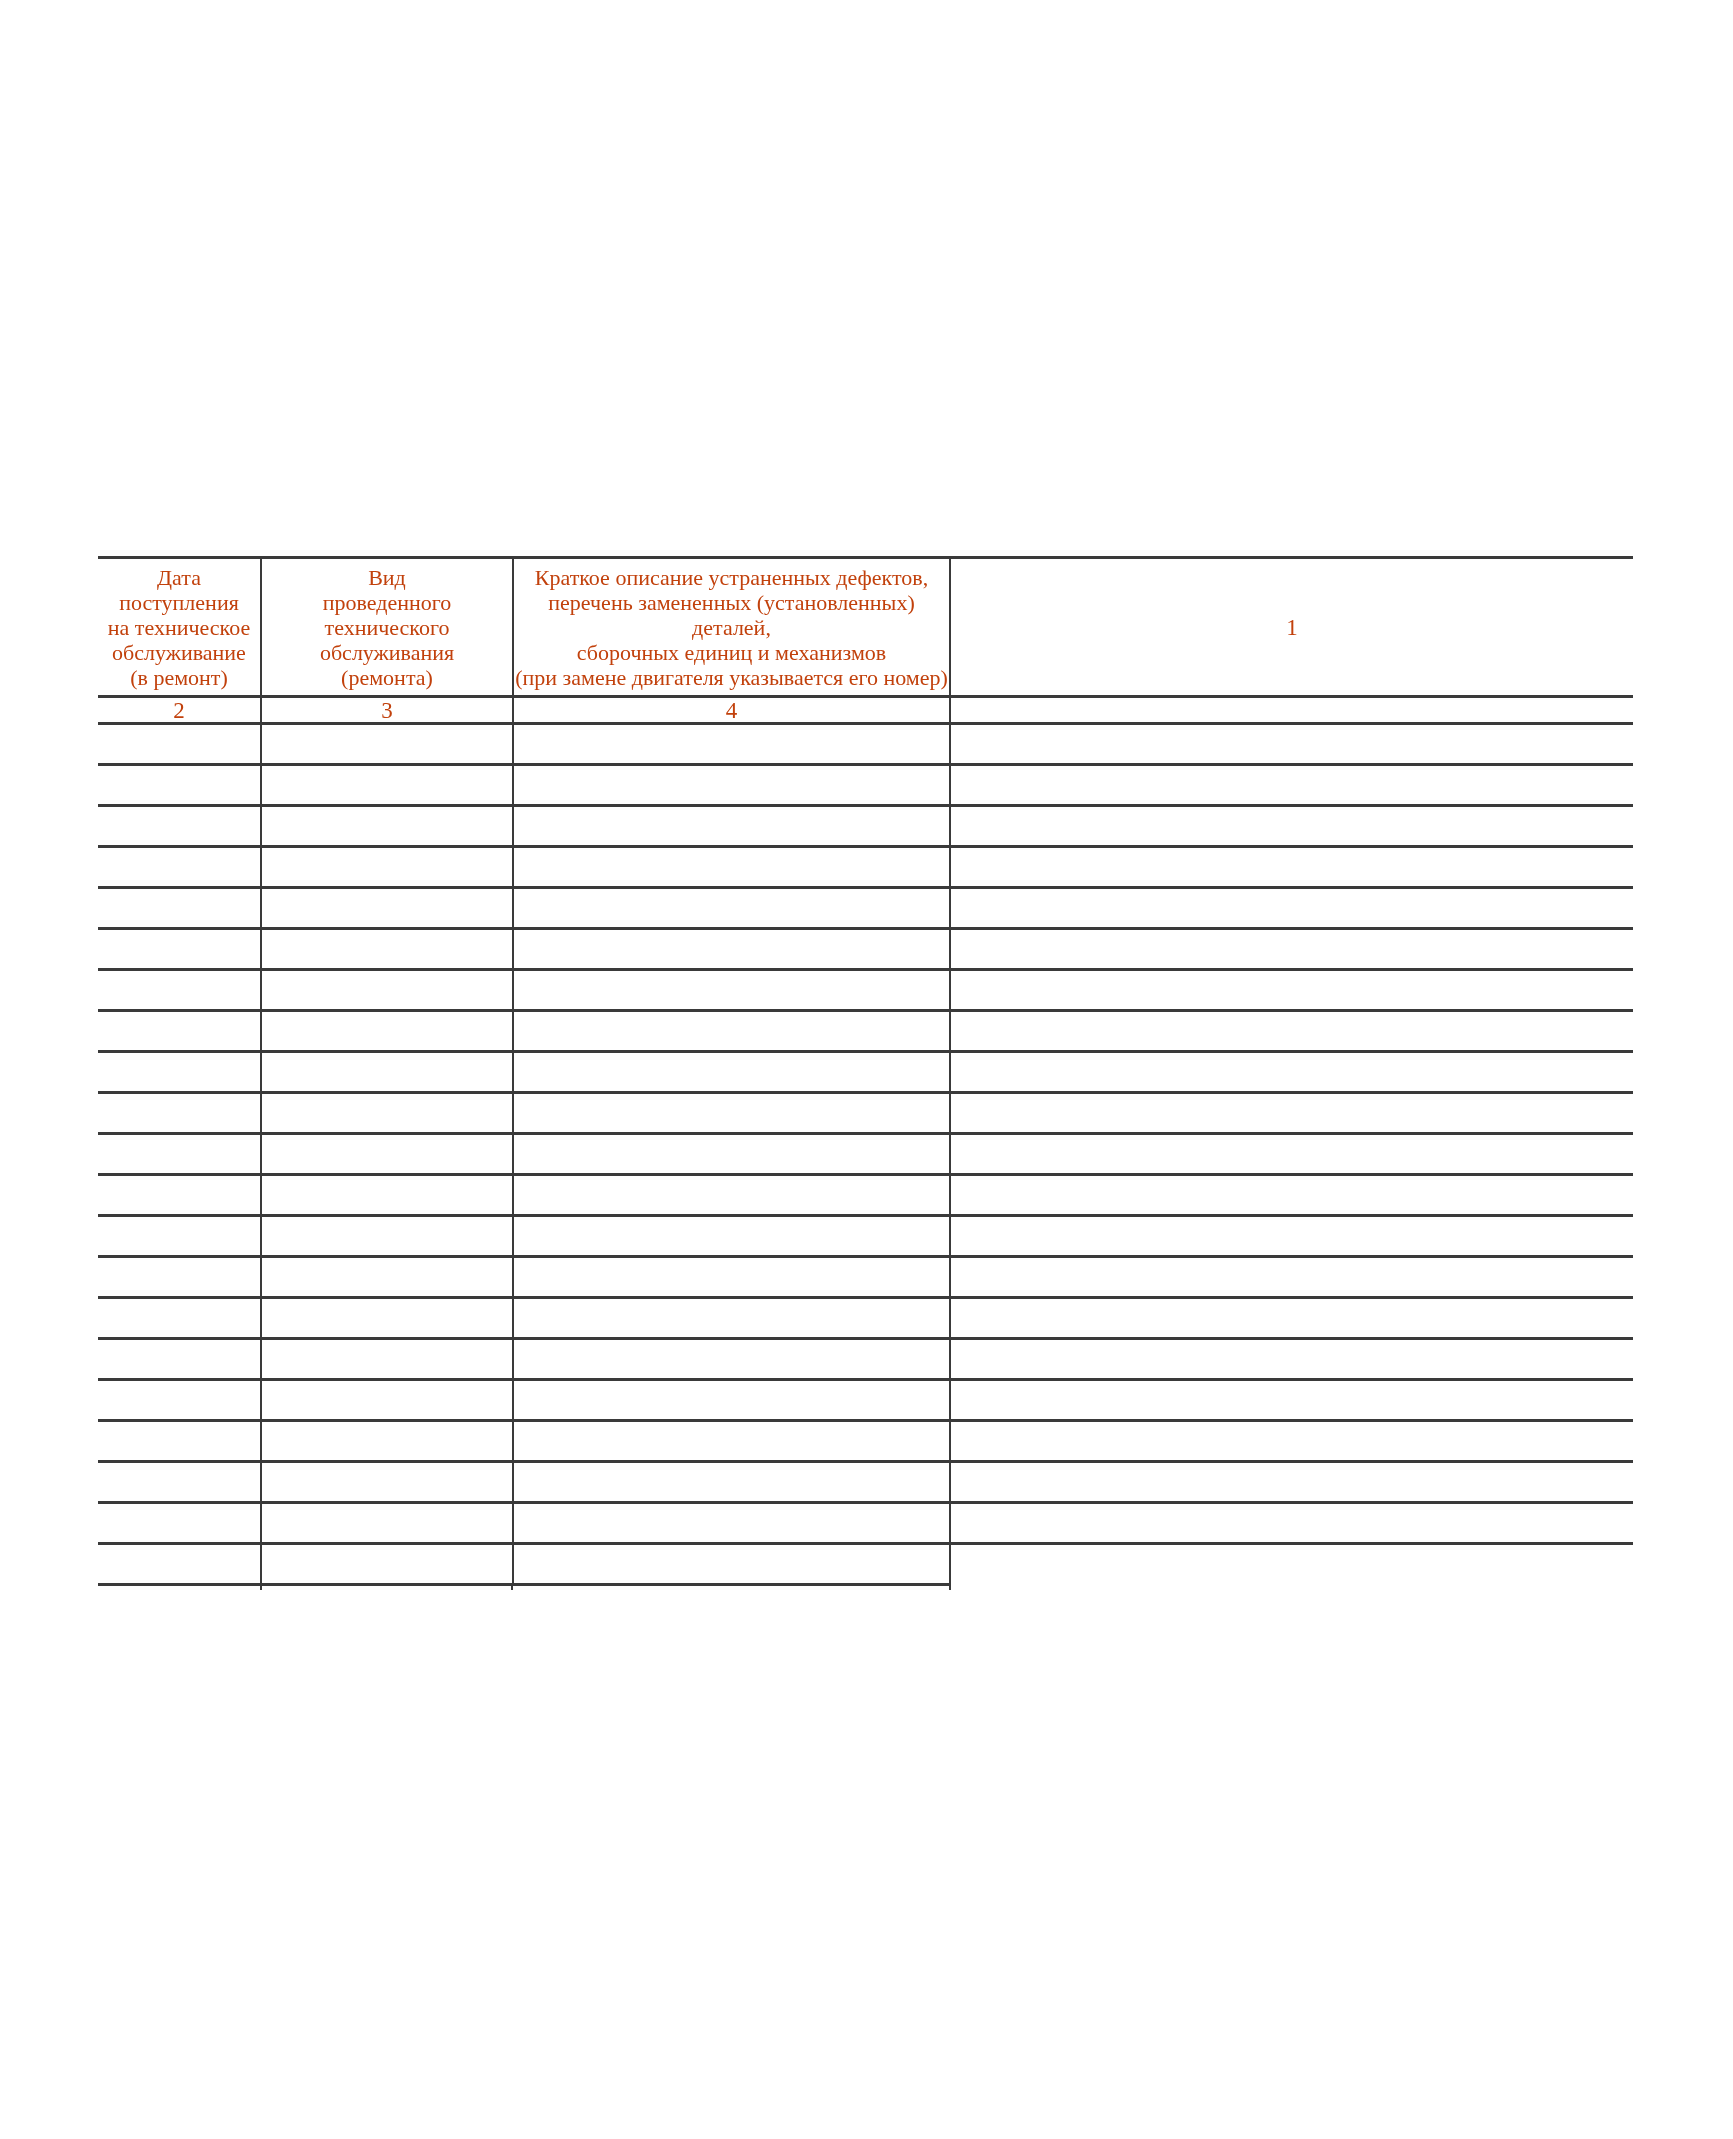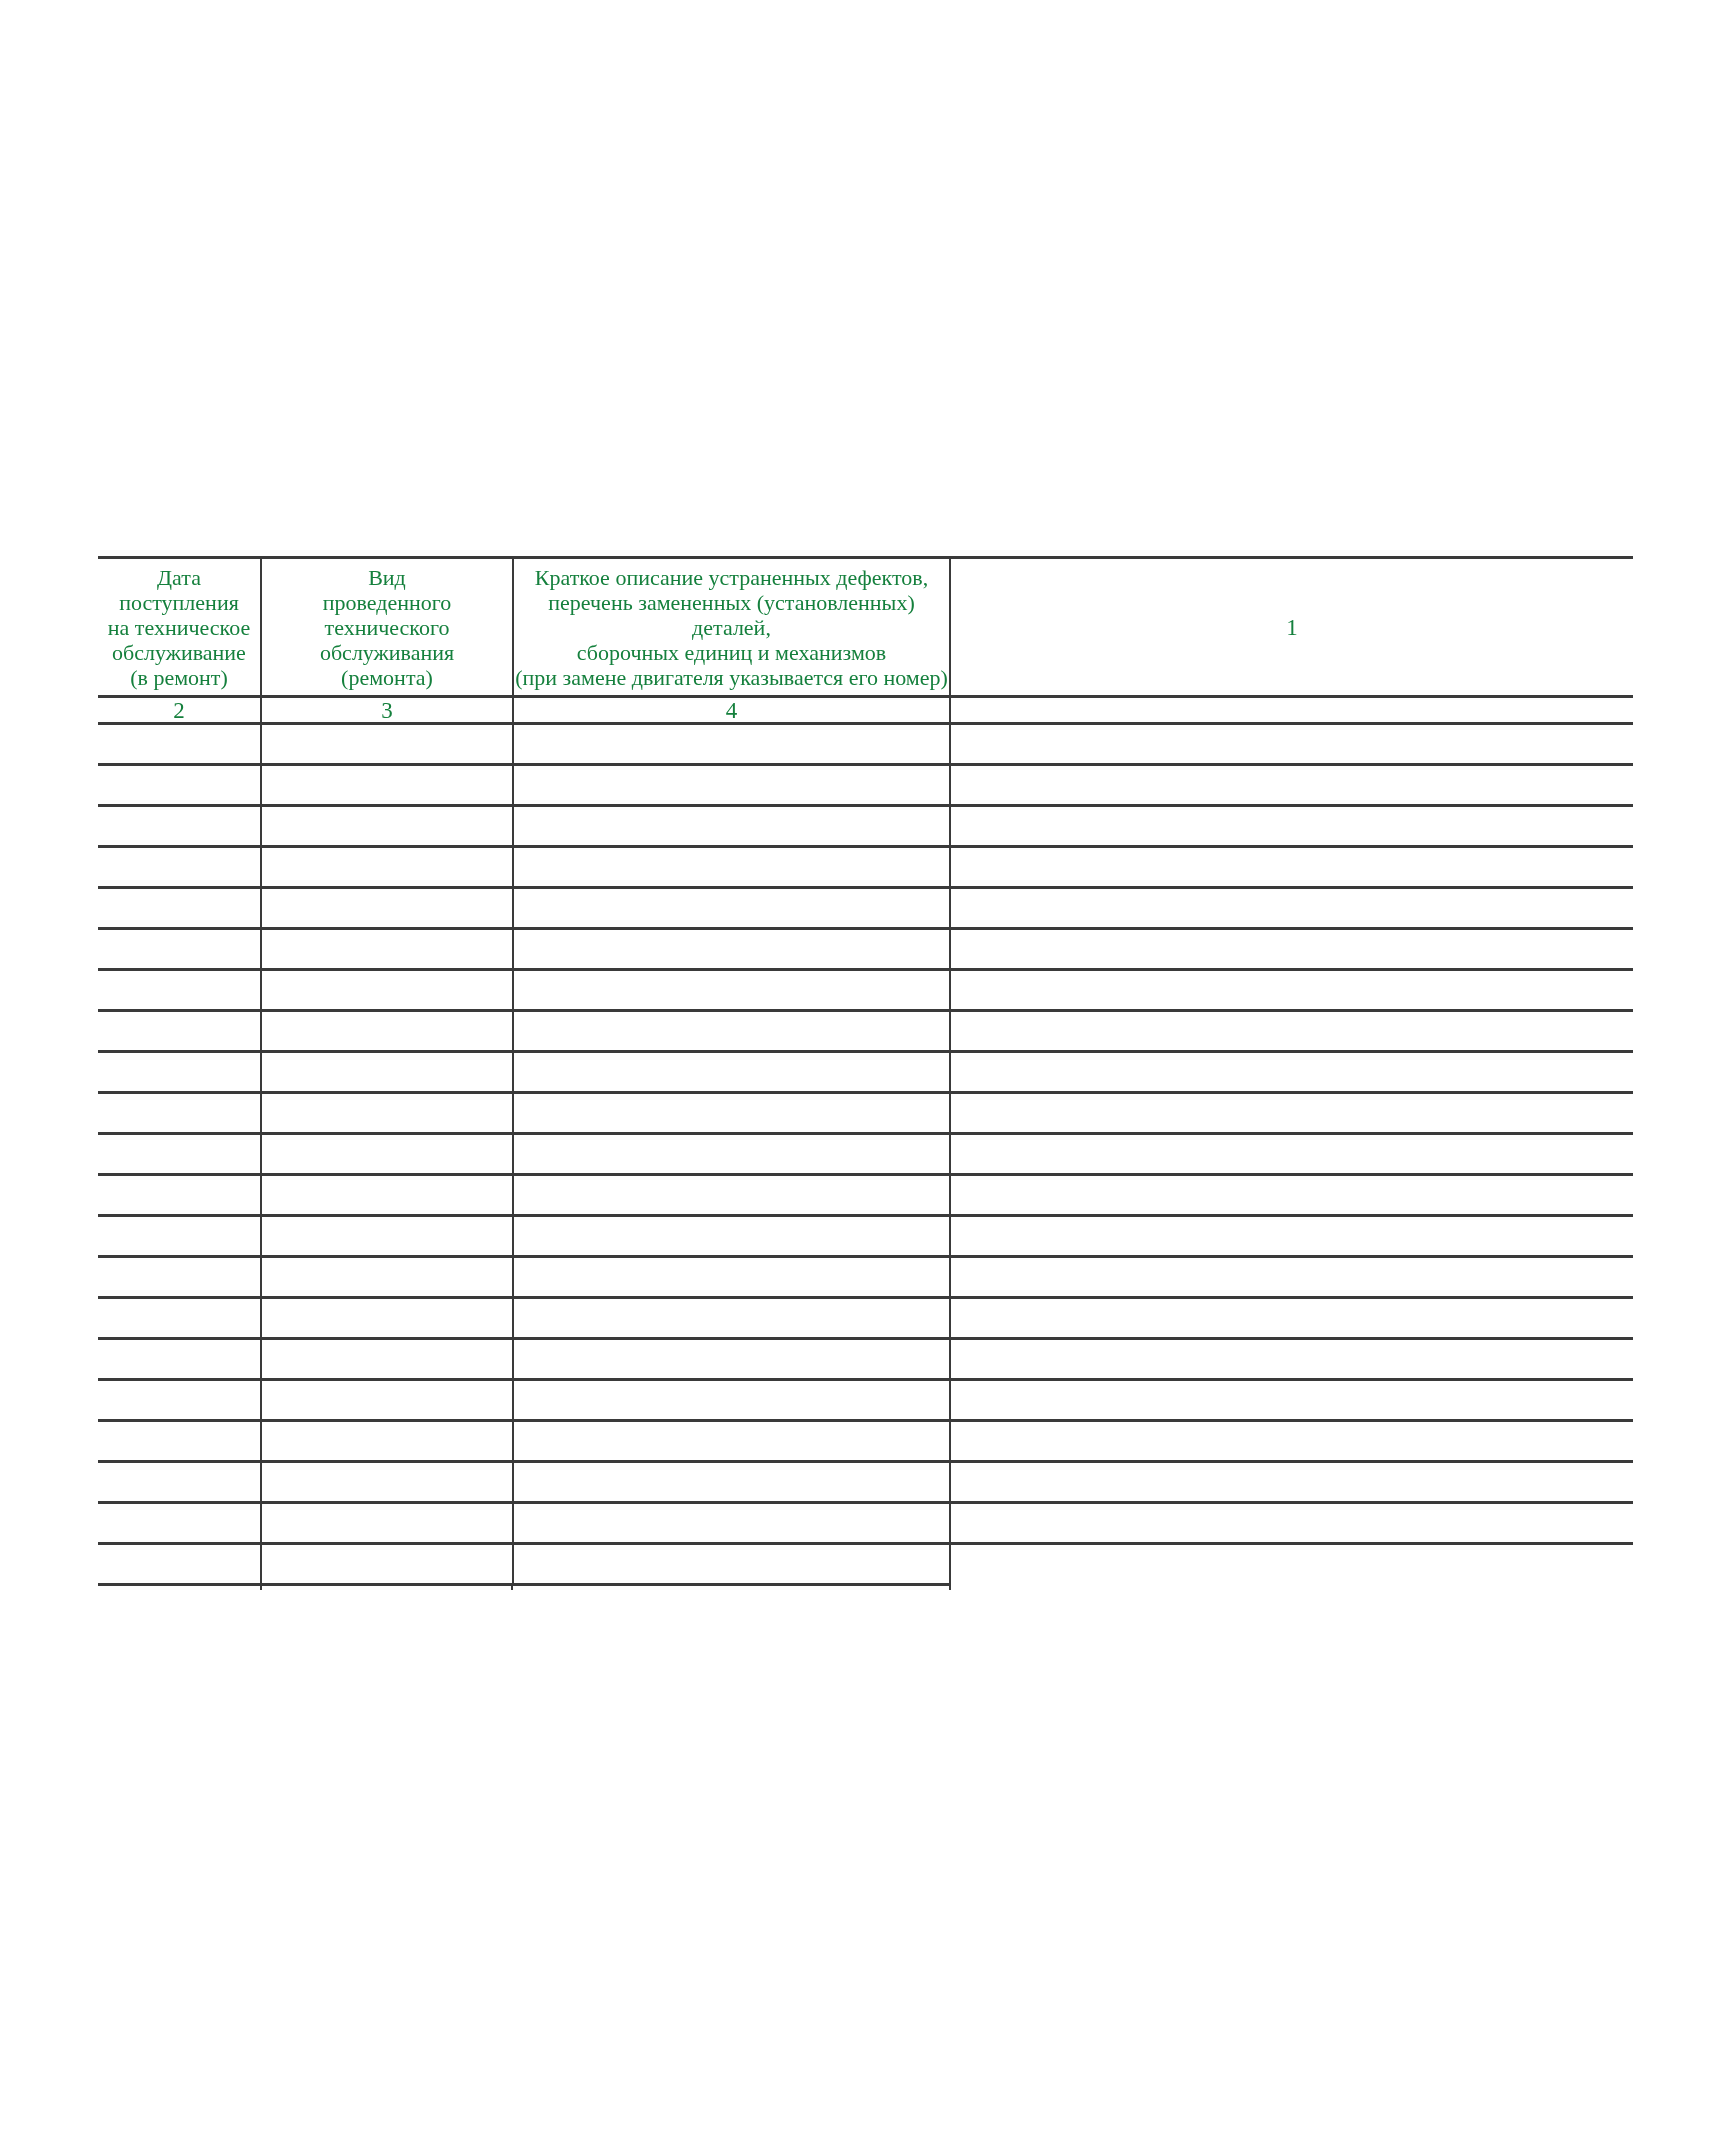--- a/index.html
+++ b/index.html
@@ -7,21 +7,21 @@
     padding: 0;
     background: #ffffff;
   }
   #page {
     position: relative;
     width: 1733px;
     height: 2024px;
     background: #ffffff;
     overflow: hidden;
     font-family: "Liberation Serif", "DejaVu Serif", serif;
-    color: #15803d;
+    color: #c2410c;
   }
   #log-table {
     position: absolute;
     left: 98px;
     top: 556px;
     width: 1535px;
     box-sizing: border-box;
     display: grid;
     grid-template-columns: 164px 252px 437px 682px;
     grid-template-rows: 139px 27px;

